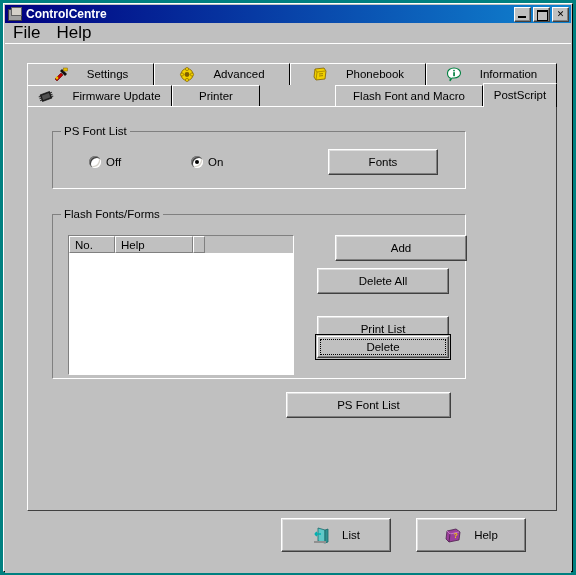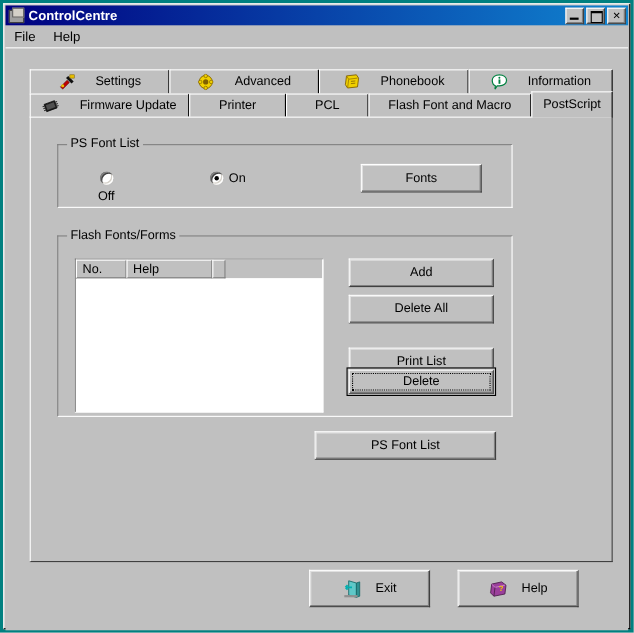--- a/index.html
+++ b/index.html
@@ -106,21 +106,21 @@
     left: 2px; top: 21px;
     width: 566px; height: 19px;
     background: #c0c0c0;
     display: flex;
     align-items: center;
     padding-left: 6px;
     box-sizing: border-box;
   }
   .menu-item {
     padding: 1px 8px 2px 2px;
-    font-size: 12px;
+    font-size: 17px;
     margin-right: 6px;
     white-space: nowrap;
   }
 
   .menu-sep {
     position: absolute;
     left: 2px; top: 40px; width: 566px; height: 2px;
     border-top: 1px solid #ffffff;
   }
 
@@ -392,40 +392,37 @@
               </g>
             </svg>
           </span>
           <span>Firmware Update</span>
         </div>
 
         <div class="tab" style="left:145px; width:88px;">
           <span>Printer</span>
         </div>
 
-        <div class="tab" style="left:233px; width:75px;">
-          <span>PCL</span>
-        </div>
 
         <div class="tab" style="left:308px; width:148px;">
           <span>Flash Font and Macro</span>
         </div>
 
         <div class="tab selected" style="left:456px; width:74px; height:24px; top:-2px; border-right-color:#000000;">
           <span>PostScript</span>
         </div>
       </div>
     </div>
 
     <div class="tabpanel">
 
       <div class="group" style="left:24px; top:24px; width:414px; height:58px;">
         <div class="group-title">PS Font List</div>
 
-        <div class="radio" style="left:36px; top:24px;flex-direction:column;">
+        <div class="radio" style="left:36px; top:24px;">
           <span class="radio-dot"></span>
           <span>Off</span>
         </div>
 
         <div class="radio" style="left:138px; top:24px;">
           <span class="radio-dot on"></span>
           <span>On</span>
         </div>
 
         <div class="btn" style="left:275px; top:17px; width:110px; height:26px;">
@@ -438,21 +435,21 @@
 
         <div class="listview" style="left:15px; top:20px; width:226px; height:140px;">
           <div class="lv-header">
             <div class="lv-col" style="width:46px;">No.</div>
             <div class="lv-col" style="width:78px;">Help</div>
             <div class="lv-col" style="width:12px;"></div>
           </div>
           <div class="lv-body"></div>
         </div>
 
-        <div class="btn" style="left:264px; top:20px; width:132px; height:26px;">
+        <div class="btn" style="left:282px; top:20px; width:132px; height:26px;">
           <span>Add</span>
         </div>
 
         <div class="btn" style="left:264px; top:53px; width:132px; height:26px;">
           <span>Delete All</span>
         </div>
 
         <div class="btn" style="left:264px; top:86px; width:132px; height:26px;margin-top:15px;">
           <span>Print List</span>
         </div>
@@ -472,21 +469,21 @@
 
     <div class="btn" style="left:276px; top:472px; width:110px; height:34px;">
       <span class="icon16">
         <svg width="18" height="17" viewBox="0 0 18 17">
           <path d="M6 1 L13 3 L13 16 L6 14 Z" fill="#5fc8c8" stroke="#1a6a6a" stroke-width="0.8"></path>
           <path d="M13 3 L16 2 L16 15 L13 16 Z" fill="#2f9090" stroke="#1a6a6a" stroke-width="0.8"></path>
           <path d="M9 7 L3 7 M3 7 L5 5 M3 7 L5 9" stroke="#00b0b0" stroke-width="1.6" fill="none"></path>
           <rect x="2" y="14" width="12" height="2" fill="#909090"></rect>
         </svg>
       </span>
-      <span>Exit</span>
+      <span>List</span>
     </div>
 
     <div class="btn" style="left:411px; top:472px; width:110px; height:34px;">
       <span class="icon16">
         <svg width="18" height="17" viewBox="0 0 18 17">
           <path d="M3 4 L12 2 L16 5 L15 13 L5 15 L2 12 Z" fill="#9b3f9b" stroke="#4d204d" stroke-width="0.8"></path>
           <path d="M3 4 L6 7 L15 5" fill="none" stroke="#c87fc8" stroke-width="0.9"></path>
           <path d="M6 7 L5 15" fill="none" stroke="#4d204d" stroke-width="0.8"></path>
           <text x="9.5" y="10.5" font-family="Liberation Sans, sans-serif" font-size="7" font-weight="bold" fill="#f0d000">?</text>
         </svg>

